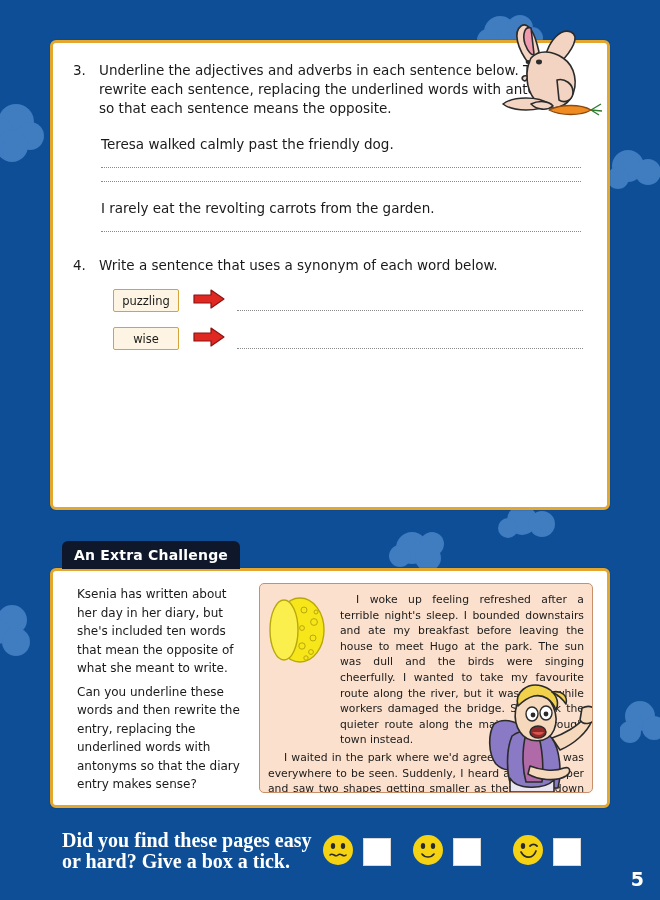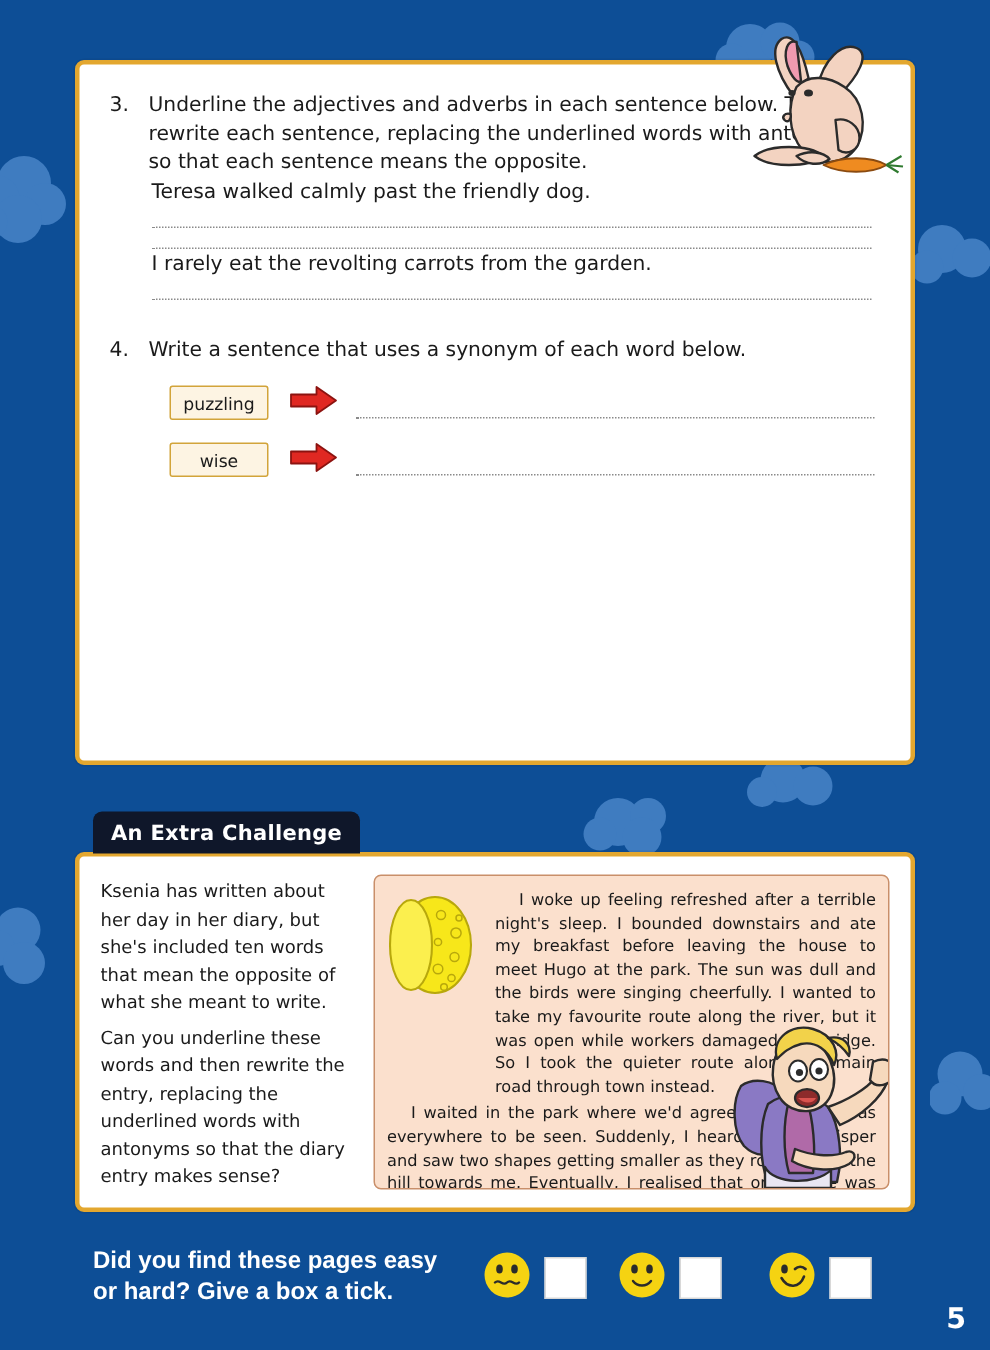--- a/index.html
+++ b/index.html
@@ -51,21 +51,21 @@
     font-size: 13.5px;
     line-height: 19px;
     color: #1a1a1a;
   }
 
   .sentence {
     font-family: "DejaVu Sans", sans-serif;
     font-size: 13.5px;
     line-height: 19px;
     color: #1a1a1a;
-    margin-top: 1px;
+    margin-top: 17px;
     margin-left: 2px;
   }
 
   .dotline {
     height: 1px;
     margin-top: 13px;
     margin-left: 2px;
     margin-right: 4px;
     border-bottom: 1.5px dotted #8a8a8a;
   }
@@ -126,21 +126,21 @@
     font-size: 14px;
     color: #ffffff;
     letter-spacing: 0.2px;
   }
 
   #challenge-panel {
     left: 50px;
     top: 568px;
     width: 560px;
     height: 240px;
-    padding: 12px 14px 12px 14px;
+    padding: 12px 14px 12px 24px;
     z-index: 2;
     overflow: hidden;
   }
 
   .challenge-inner { display: flex; height: 100%; }
 
   #challenge-intro {
     width: 172px;
     flex: 0 0 172px;
     font-family: "DejaVu Sans", sans-serif;
@@ -175,23 +175,23 @@
   #cheese { position: absolute; left: 6px; top: 6px; }
   #boy { position: absolute; right: -6px; bottom: -4px; }
 
   
   #footer { position: absolute; left: 0; top: 820px; width: 660px; height: 80px; }
 
   #footer-question {
     position: absolute;
     left: 62px;
     top: 10px;
-    font-family: Liberation Sans, sans-serif;
+    font-family: Liberation Serif, serif;
     font-weight: bold;
-    font-size: 16px;
+    font-size: 20px;
     line-height: 21px;
     color: #ffffff;
   }
 
   .rate-group { position: absolute; display: flex; align-items: center; top: 14px; }
   #rate-1 { left: 322px; }
   #rate-2 { left: 412px; }
   #rate-3 { left: 512px; }
 
   .tickbox {

